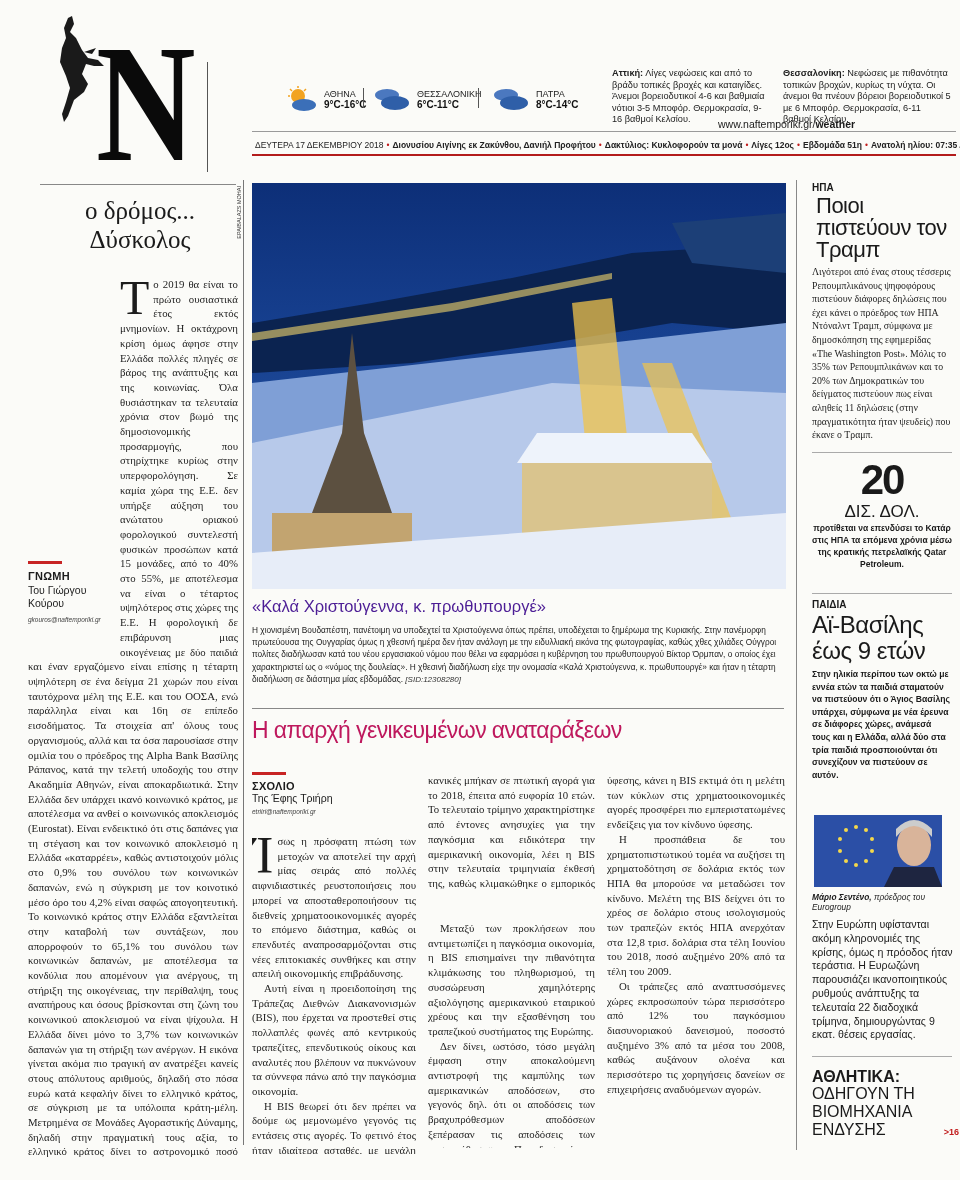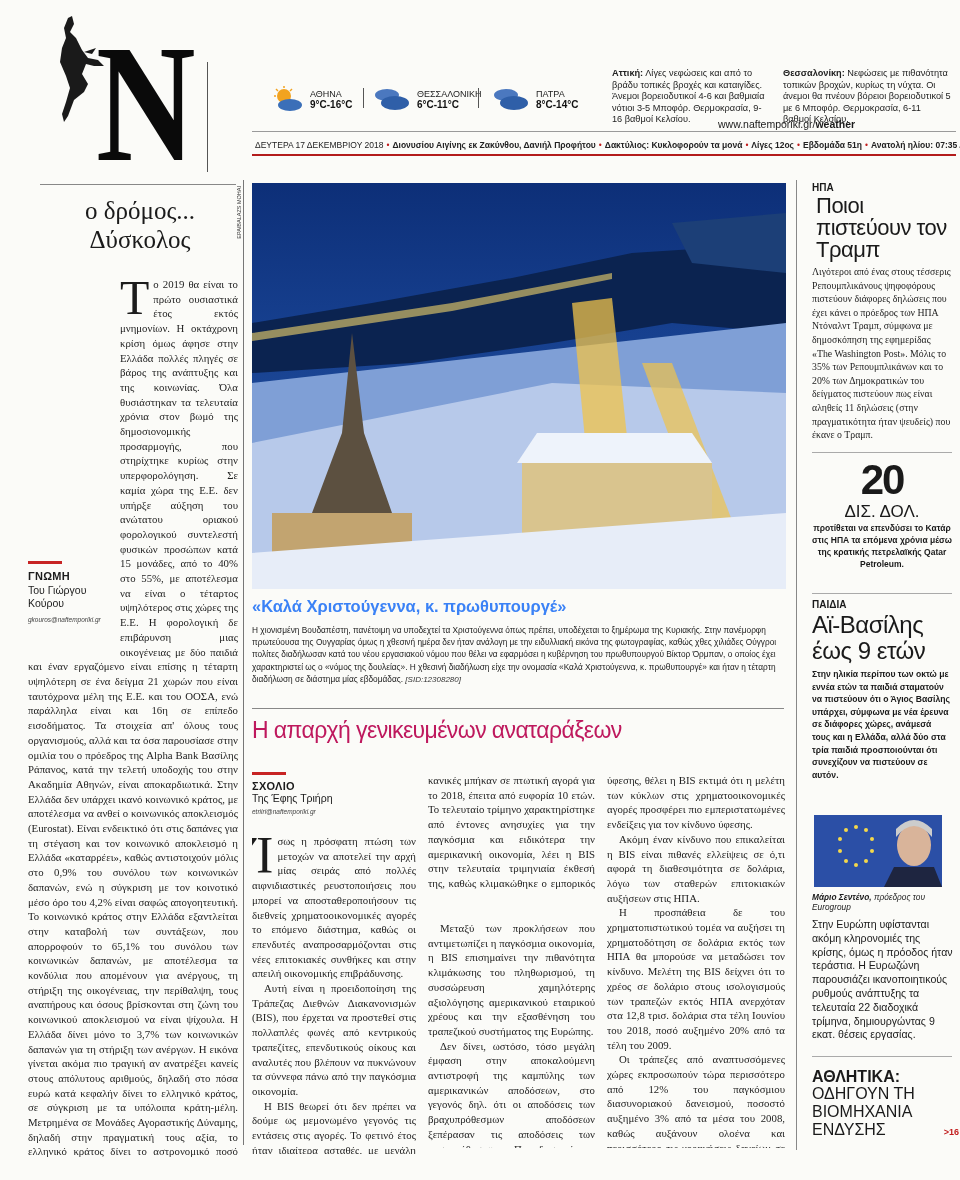--- a/index.html
+++ b/index.html
@@ -27,21 +27,21 @@
   .dropcap { float: left; font-family: "Liberation Serif", serif; font-size: 48px; line-height: 38px; margin: 2px 4px 0 0; }
   .sid { font-style: italic; font-size: 8px; color: #333; }
   .redmark { width: 34px; height: 3px; background: #c72424; margin-bottom: 5px; }
   .kicker { font-family: "Liberation Sans", sans-serif; font-weight: bold; font-size: 11px; letter-spacing: 0.3px; }
   .byline { font-family: "Liberation Sans", sans-serif; font-size: 10.5px; line-height: 13px; }
   .email { font-family: "Liberation Sans", sans-serif; font-style: italic; font-size: 6.5px; color: #444; margin-top: 3px; }
 
   
   #photo { left: 252px; top: 183px; width: 534px; height: 406px; background: #123a85; overflow: hidden; }
   #photo-credit { left: 236px; top: 186px; font-size: 5.5px; font-family: "Liberation Sans", sans-serif; writing-mode: vertical-rl; transform: rotate(180deg); color: #333; }
-  #caption-title { left: 252px; top: 597px; font-family: "Liberation Sans", sans-serif; font-weight: bold; font-size: 16.5px; color: #3b82f6; }
+  #caption-title { left: 252px; top: 597px; font-family: "Liberation Sans", sans-serif; font-weight: normal; font-size: 16.5px; color: #4c1d95; }
   #caption-text { left: 252px; top: 624px; width: 530px; font-family: Liberation Sans, sans-serif; font-size: 8.3px; line-height: 12.2px; color: #222; text-align: left; }
   #mid-rule { left: 252px; top: 708px; width: 532px; height: 1px; background: #888; }
   #main-headline { left: 252px; top: 717px; font-family: Liberation Sans, sans-serif; font-size: 23px; letter-spacing: -0.6px; color: #be185d; white-space: nowrap; }
 
   
   .rc-kicker { font-family: "Liberation Sans", sans-serif; font-weight: bold; font-size: 10px; }
   .rc-title { font-family: "Liberation Sans", sans-serif; font-size: 22px; line-height: 22px; letter-spacing: -0.5px; }
   .rc-body { font-family: "Liberation Serif", serif; font-size: 9.8px; line-height: 13.6px; color: #1c1c1c; }
   .rc-sans { font-family: "Liberation Sans", sans-serif; font-weight: bold; font-size: 8.5px; line-height: 12px; text-align: center; }
   .hr { height: 1px; background: #aaa; }
@@ -49,21 +49,21 @@
 </head>
 <body>
 
 <svg id="hermes" class="abs" viewBox="0 0 58 110">
   <path d="M20 4 L24 2 L26 10 L22 18 L28 24 L34 36 L40 44 L50 46 L56 52 L46 52 L38 50 L34 60 L40 70 L36 78 L26 86 L20 102 L16 108 L14 100 L18 88 L22 74 L18 62 L12 48 L14 34 L18 24 L16 14 Z" fill="#1a1a1a"></path>
   <path d="M36 38 L48 34 L44 40 Z" fill="#1a1a1a"></path>
 </svg>
 <div id="logo-n" class="abs">N</div>
 <div class="abs vrule" style="left:207px; top:62px; height:110px;"></div>
 
-<div class="abs weather-city" style="left:270px; top:86px;">
+<div class="abs weather-city" style="left:284px; top:86px;">
   <svg width="34" height="26" viewBox="0 0 34 26">
     <circle cx="14" cy="10" r="7" fill="#f2a320"></circle>
     <g stroke="#f2a320" stroke-width="1.5">
         <line x1="14" y1="0" x2="14" y2="2"></line>
         <line x1="4" y1="10" x2="6" y2="10"></line>
         <line x1="6" y1="3" x2="8" y2="5"></line>
         <line x1="22" y1="3" x2="20" y2="5"></line>
       </g>
     <ellipse cx="20" cy="19" rx="12" ry="6" fill="#3b6fb8"></ellipse>
   </svg>
@@ -179,22 +179,21 @@
   <div style="text-indent:12px;">Η BIS θεωρεί ότι δεν πρέπει να δούμε ως μεμονωμένο γεγονός τις εντάσεις στις αγορές. Το φετινό έτος ήταν ιδιαίτερα ασταθές, με μεγάλη πτώση τόσο των ευρωπαϊκών όσο και των ασιατικών μετοχών, ακόμη και οι αμερικανικές μπήκαν σε πτωτική αγορά για το 2018, έπειτα από ευφορία 10 ετών. Το τελευταίο τρίμηνο χαρακτηρίστηκε από έντονες ανησυχίες για την παγκόσμια και ειδικότερα την αμερικανική οικονομία, λέει η BIS στην τελευταία τριμηνιαία έκθεσή της, καθώς κλιμακώθηκε ο εμπορικός πόλεμος και οι κεντρικές τράπεζες αποσύρουν τα άνευ προηγουμένου μέτρα στήριξης που έθεσαν σε ισχύ αμέσως μετά τη χρηματοπιστωτική κρίση.</div>
 </div>
 
 <div class="abs body-text" style="left:428px; top:773px; width:167px; height:375px; overflow:hidden;">
   <div style="height:118px; overflow:hidden;">κανικές μπήκαν σε πτωτική αγορά για το 2018, έπειτα από ευφορία 10 ετών. Το τελευταίο τρίμηνο χαρακτηρίστηκε από έντονες ανησυχίες για την παγκόσμια και ειδικότερα την αμερικανική οικονομία, λέει η BIS στην τελευταία τριμηνιαία έκθεσή της, καθώς κλιμακώθηκε ο εμπορικός πόλεμος και οι κεντρικές τράπεζες αποσύρουν τα άνευ προηγουμένου μέτρα στήριξης που έθεσαν σε ισχύ αμέσως μετά τη χρηματοπιστωτική κρίση.</div>
   <div style="text-indent:12px; margin-top:30px;">Μεταξύ των προκλήσεων που αντιμετωπίζει η παγκόσμια οικονομία, η BIS επισημαίνει την πιθανότητα κλιμάκωσης του πληθωρισμού, τη συσσώρευση χαμηλότερης αξιολόγησης αμερικανικού εταιρικού χρέους και την εξασθένηση του τραπεζικού συστήματος της Ευρώπης.</div>
   <div style="text-indent:12px;">Δεν δίνει, ωστόσο, τόσο μεγάλη έμφαση στην αποκαλούμενη αντιστροφή της καμπύλης των αμερικανικών αποδόσεων, στο γεγονός δηλ. ότι οι αποδόσεις των βραχυπρόθεσμων αποδόσεων ξεπέρασαν τις αποδόσεις των μεσοπρόθεσμων. Παραδοσιακά, η αντιστροφή αυτή θεωρείται προάγγελος ύφεσης, όμως η BIS εκτιμά ότι η μελέτη των κύκλων στις χρηματοοικονομικές αγορές προσφέρει πιο εμπεριστατωμένες ενδείξεις για τον κίνδυνο ύφεσης.</div>
 </div>
 
 <div class="abs body-text" style="left:607px; top:773px; width:178px; height:375px; overflow:hidden;">
-  <div>ύφεσης, θέλει η BIS εκτιμά ότι η μελέτη των κύκλων στις χρηματοοικονομικές αγορές προσφέρει πιο εμπεριστατωμένες ενδείξεις για τον κίνδυνο ύφεσης.</div>
-  <div style="text-indent:12px;">Ακόμη έναν κίνδυνο που επικαλείται η BIS είναι πιθανές ελλείψεις σε ό,τι αφορά τη διαθεσιμότητα σε δολάρια, λόγω των σταθερών επιτοκιακών αυξήσεων στις ΗΠΑ.</div>
+  <div>ύφεσης, κάνει η BIS εκτιμά ότι η μελέτη των κύκλων στις χρηματοοικονομικές αγορές προσφέρει πιο εμπεριστατωμένες ενδείξεις για τον κίνδυνο ύφεσης.</div>
   <div style="text-indent:12px;">Η προσπάθεια δε του χρηματοπιστωτικού τομέα να αυξήσει τη χρηματοδότηση σε δολάρια εκτός των ΗΠΑ θα μπορούσε να μεταδώσει τον κίνδυνο. Μελέτη της BIS δείχνει ότι το χρέος σε δολάριο στους ισολογισμούς των τραπεζών εκτός ΗΠΑ ανερχόταν στα 12,8 τρισ. δολάρια στα τέλη Ιουνίου του 2018, ποσό αυξημένο 20% από τα τέλη του 2009.</div>
   <div style="text-indent:12px;">Οι τράπεζες από αναπτυσσόμενες χώρες εκπροσωπούν τώρα περισσότερο από 12% του παγκόσμιου διασυνοριακού δανεισμού, ποσοστό αυξημένο 3% από τα μέσα του 2008, καθώς αυξάνουν ολοένα και περισσότερο τις χορηγήσεις δανείων σε επιχειρήσεις αναδυόμενων αγορών.</div>
 
 </div>
 
 <div class="abs vrule" style="left:796px; top:180px; height:970px; background:#888;"></div>
 
 <div class="abs" style="left:812px; top:182px; width:140px;">
   <div class="rc-kicker">ΗΠΑ</div>
   <div class="rc-title" style="margin:2px 4px 4px;">Ποιοι πιστεύουν τον Τραμπ</div>

